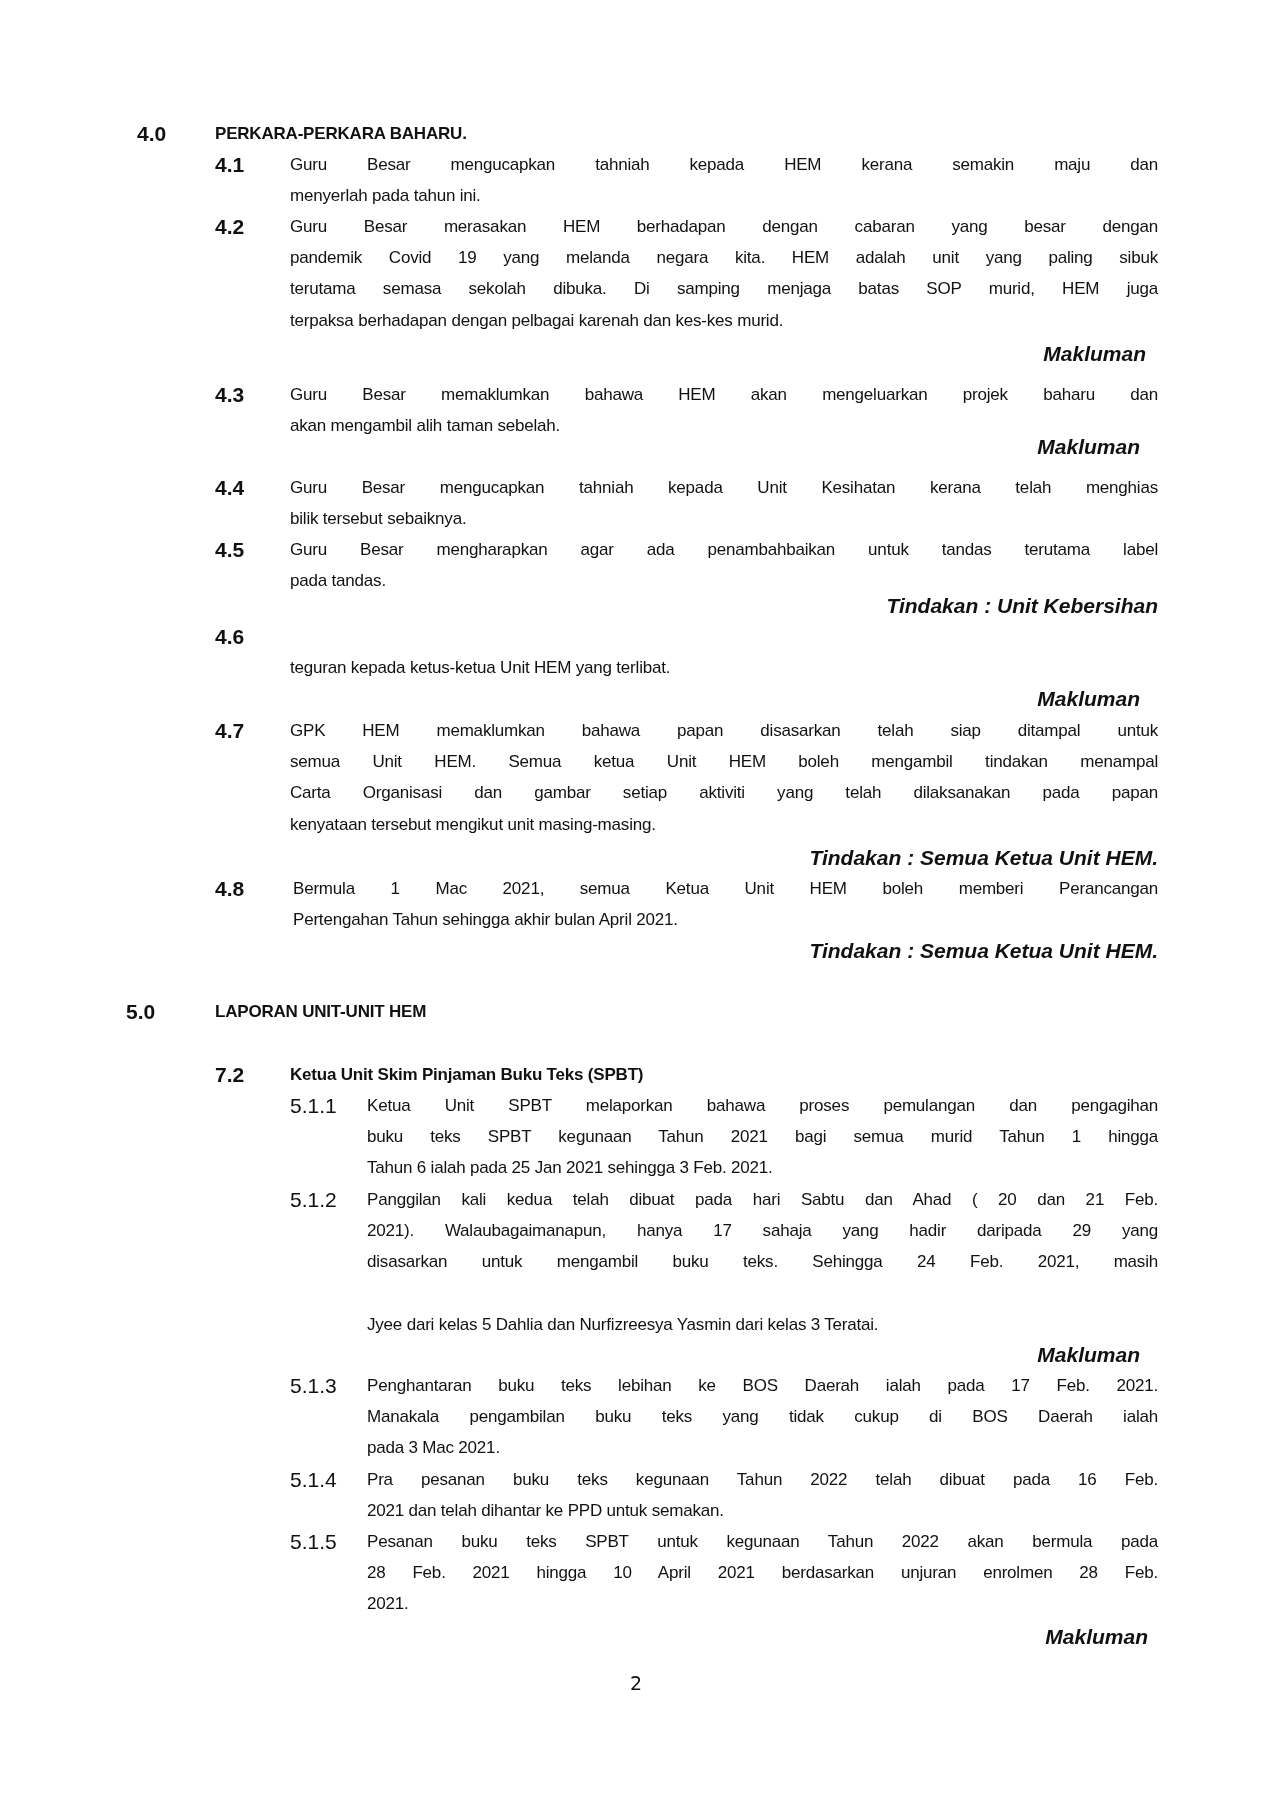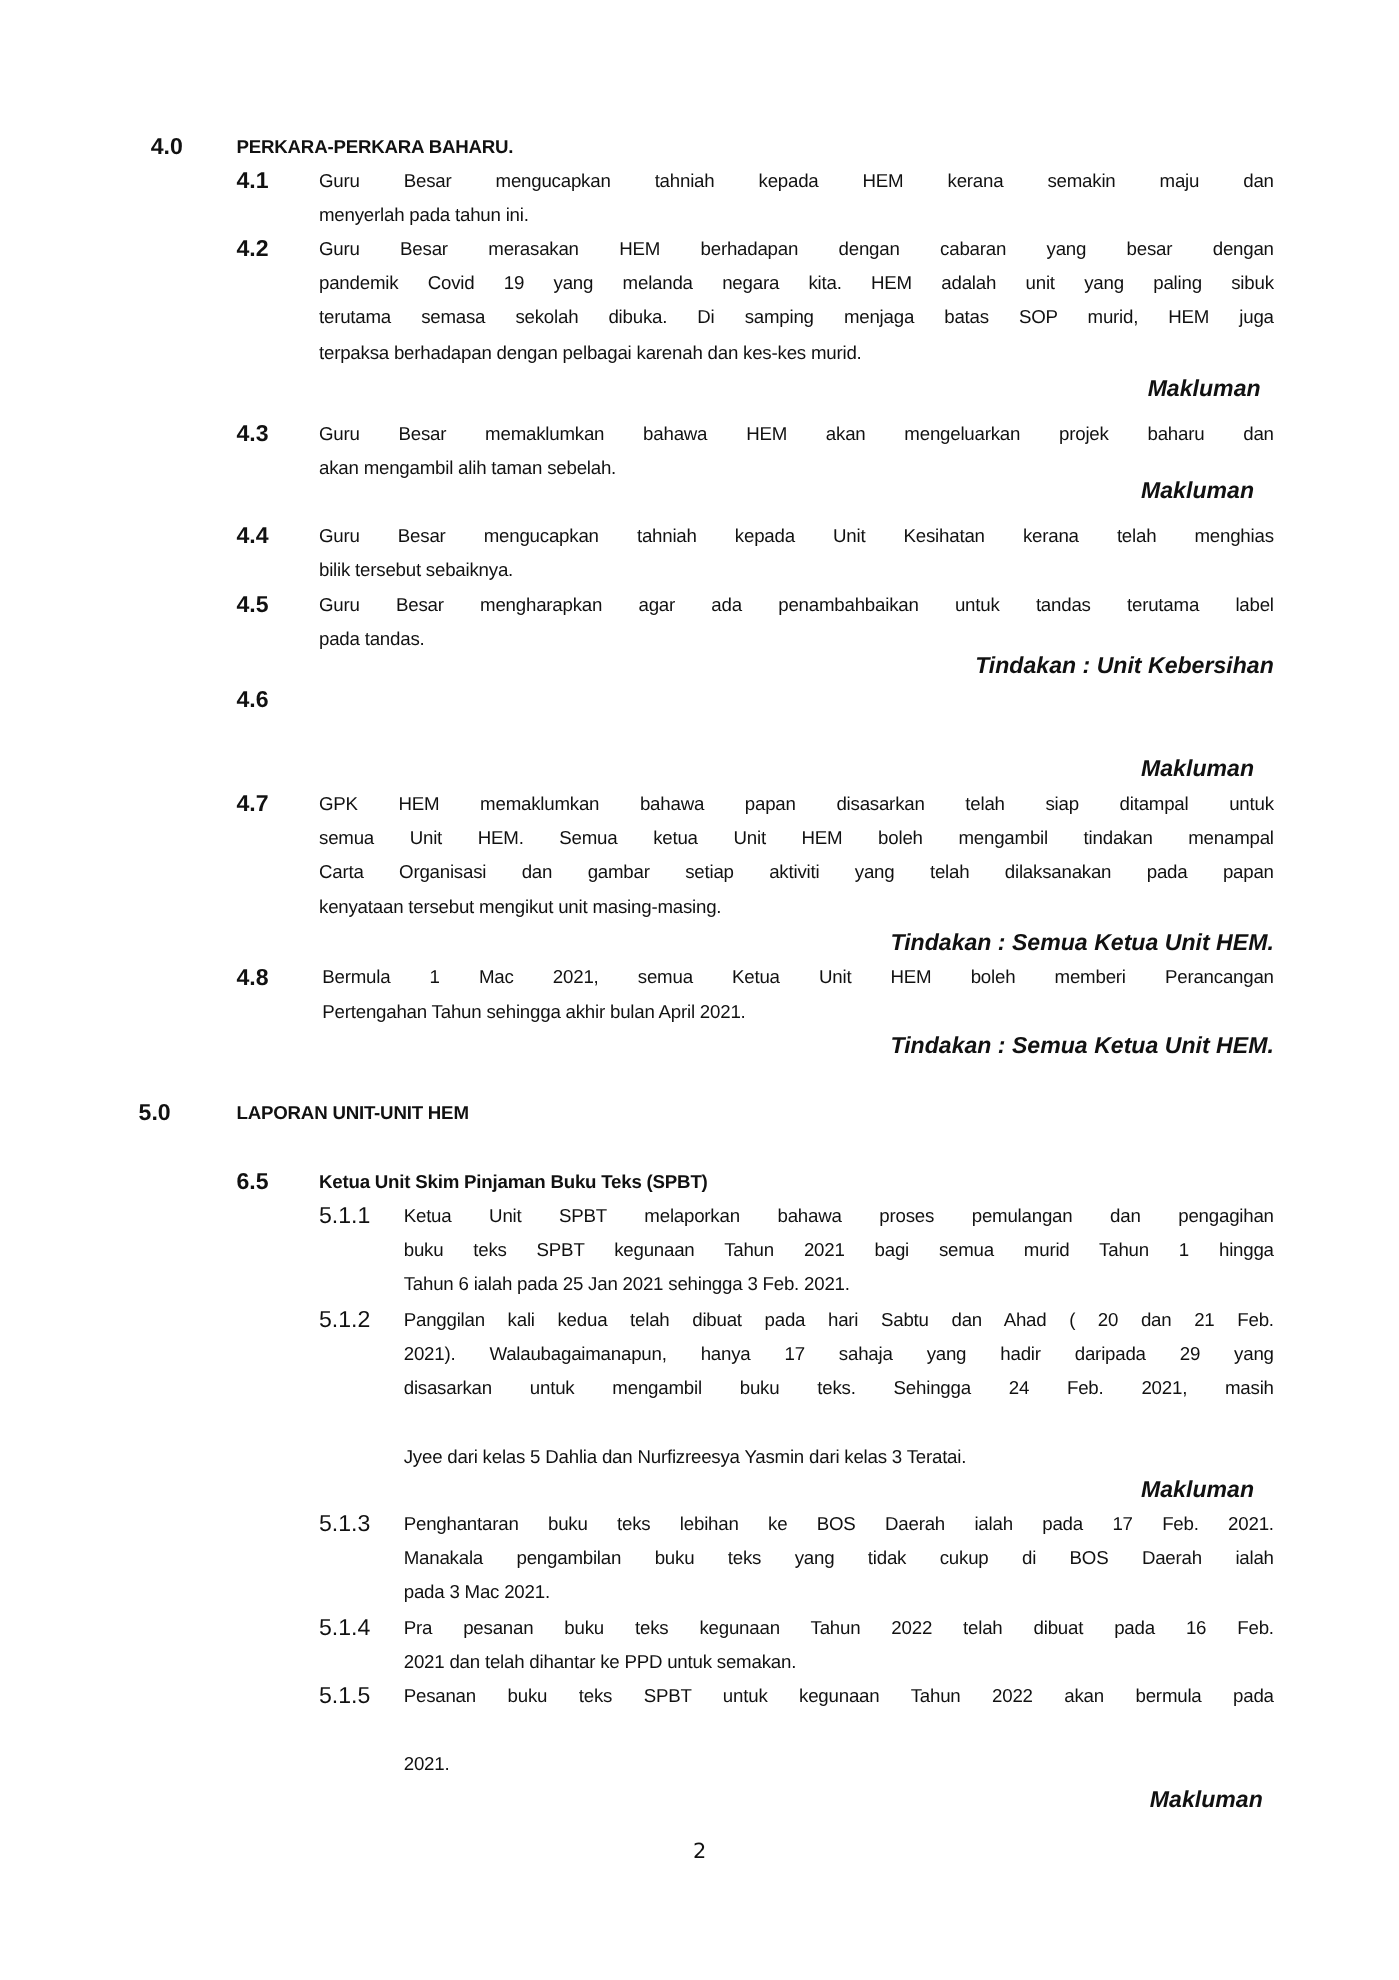--- a/index.html
+++ b/index.html
@@ -44,50 +44,52 @@
     <div class="line" style="left: 290px; top: 410.2px;">akan mengambil alih taman sebelah.</div>
     <div class="note" style="left: 0px; top: 431px; width: 1140px;">Makluman</div>
     <div class="num bold" style="left: 215px; top: 472px;">4.4</div>
     <div class="line just" style="left: 290px; top: 472px; width: 868px;">Guru Besar mengucapkan tahniah kepada Unit Kesihatan kerana telah menghias</div>
     <div class="line" style="left: 290px; top: 503.2px;">bilik tersebut sebaiknya.</div>
     <div class="num bold" style="left: 215px; top: 534px;">4.5</div>
     <div class="line just" style="left: 290px; top: 534px; width: 868px;">Guru Besar mengharapkan agar ada penambahbaikan untuk tandas terutama label</div>
     <div class="line" style="left: 290px; top: 565.2px;">pada tandas.</div>
     <div class="note" style="left: 0px; top: 590px; width: 1158px;">Tindakan : Unit Kebersihan</div>
     <div class="num bold" style="left: 215px; top: 621px;">4.6</div>
+    <div class="line" style="left: 290px; top: 652.2px;">teguran kepada ketus-ketua Unit HEM yang terlibat.</div>
     <div class="note" style="left: 0px; top: 683px; width: 1140px;">Makluman</div>
     <div class="num bold" style="left: 215px; top: 715px;">4.7</div>
     <div class="line just" style="left: 290px; top: 715px; width: 868px;">GPK HEM memaklumkan bahawa papan disasarkan telah siap ditampal untuk</div>
     <div class="line just" style="left: 290px; top: 746.2px; width: 868px;">semua Unit HEM. Semua ketua Unit HEM boleh mengambil tindakan menampal</div>
     <div class="line just" style="left: 290px; top: 777.4px; width: 868px;">Carta Organisasi dan gambar setiap aktiviti yang telah dilaksanakan pada papan</div>
     <div class="line" style="left: 290px; top: 808.6px;">kenyataan tersebut mengikut unit masing-masing.</div>
     <div class="note" style="left: 0px; top: 842px; width: 1158px;">Tindakan : Semua Ketua Unit HEM.</div>
     <div class="num bold" style="left: 215px; top: 873px;">4.8</div>
     <div class="line just" style="left: 293px; top: 873px; width: 865px;">Bermula 1 Mac 2021, semua Ketua Unit HEM boleh memberi Perancangan</div>
     <div class="line" style="left: 293px; top: 904.2px;">Pertengahan Tahun sehingga akhir bulan April 2021.</div>
     <div class="note" style="left: 0px; top: 935px; width: 1158px;">Tindakan : Semua Ketua Unit HEM.</div>
     <div class="num bold" style="left: 126px; top: 996px;">5.0</div>
     <div class="line bold" style="left: 215px; top: 996px;">LAPORAN UNIT-UNIT HEM</div>
-    <div class="num bold" style="left: 215px; top: 1059px;">6.5</div>
+    <div class="num bold" style="left: 215px; top: 1059px;">7.2</div>
     <div class="line bold" style="left: 290px; top: 1059px;">Ketua Unit Skim Pinjaman Buku Teks (SPBT)</div>
     <div class="num" style="left: 290px; top: 1090px;">5.1.1</div>
     <div class="line just" style="left: 367px; top: 1090px; width: 791px;">Ketua Unit SPBT melaporkan bahawa proses pemulangan dan pengagihan</div>
     <div class="line just" style="left: 367px; top: 1121.2px; width: 791px;">buku teks SPBT kegunaan Tahun 2021 bagi semua murid Tahun 1 hingga</div>
     <div class="line" style="left: 367px; top: 1152.4px;">Tahun 6 ialah pada 25 Jan 2021 sehingga 3 Feb. 2021.</div>
     <div class="num" style="left: 290px; top: 1184px;">5.1.2</div>
     <div class="line just" style="left: 367px; top: 1184px; width: 791px;">Panggilan kali kedua telah dibuat pada hari Sabtu dan Ahad ( 20 dan 21 Feb.</div>
     <div class="line just" style="left: 367px; top: 1215.2px; width: 791px;">2021). Walaubagaimanapun, hanya 17 sahaja yang hadir daripada 29 yang</div>
     <div class="line just" style="left: 367px; top: 1246.4px; width: 791px;">disasarkan untuk mengambil buku teks. Sehingga 24 Feb. 2021, masih</div>
     <div class="line" style="left: 367px; top: 1308.8px;">Jyee dari kelas 5 Dahlia dan Nurfizreesya Yasmin dari kelas 3 Teratai.</div>
     <div class="note" style="left: 0px; top: 1339px; width: 1140px;">Makluman</div>
     <div class="num" style="left: 290px; top: 1370px;">5.1.3</div>
     <div class="line just" style="left: 367px; top: 1370px; width: 791px;">Penghantaran buku teks lebihan ke BOS Daerah ialah pada 17 Feb. 2021.</div>
     <div class="line just" style="left: 367px; top: 1401.2px; width: 791px;">Manakala pengambilan buku teks yang tidak cukup di BOS Daerah ialah</div>
     <div class="line" style="left: 367px; top: 1432.4px;">pada 3 Mac 2021.</div>
     <div class="num" style="left: 290px; top: 1464px;">5.1.4</div>
     <div class="line just" style="left: 367px; top: 1464px; width: 791px;">Pra pesanan buku teks kegunaan Tahun 2022 telah dibuat pada 16 Feb.</div>
     <div class="line" style="left: 367px; top: 1495.2px;">2021 dan telah dihantar ke PPD untuk semakan.</div>
     <div class="num" style="left: 290px; top: 1526px;">5.1.5</div>
     <div class="line just" style="left: 367px; top: 1526px; width: 791px;">Pesanan buku teks SPBT untuk kegunaan Tahun 2022 akan bermula pada</div>
+    <div class="line just" style="left: 367px; top: 1557.2px; width: 791px;">28 Feb. 2021 hingga 10 April 2021 berdasarkan unjuran enrolmen 28 Feb.</div>
     <div class="line" style="left: 367px; top: 1588.4px;">2021.</div>
     <div class="note" style="left: 0px; top: 1621px; width: 1148px;">Makluman</div>
   </div>
 <div class="pnum">2</div>
 
 </body></html>

